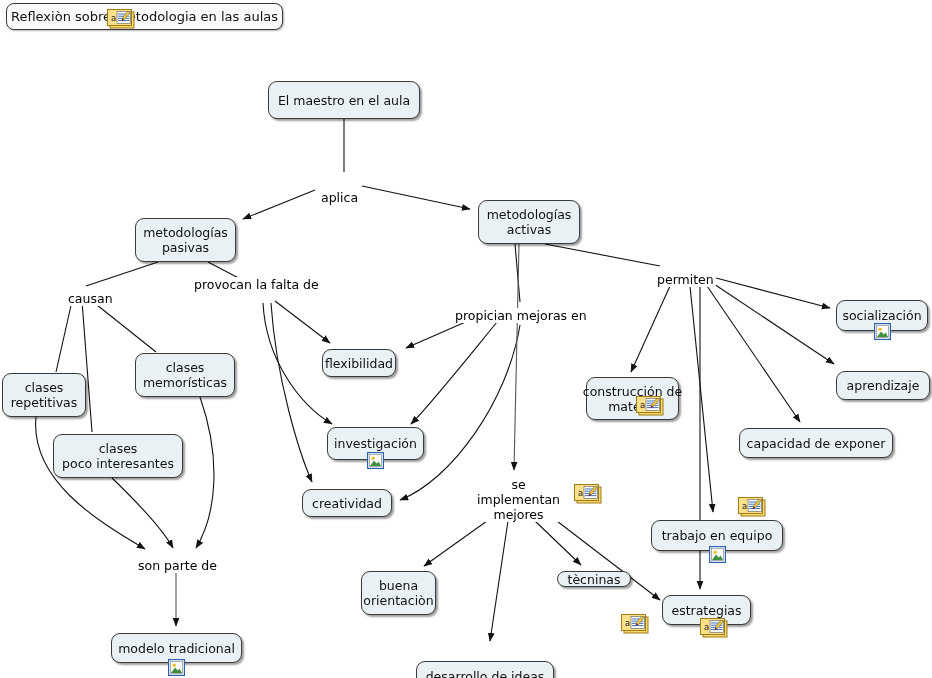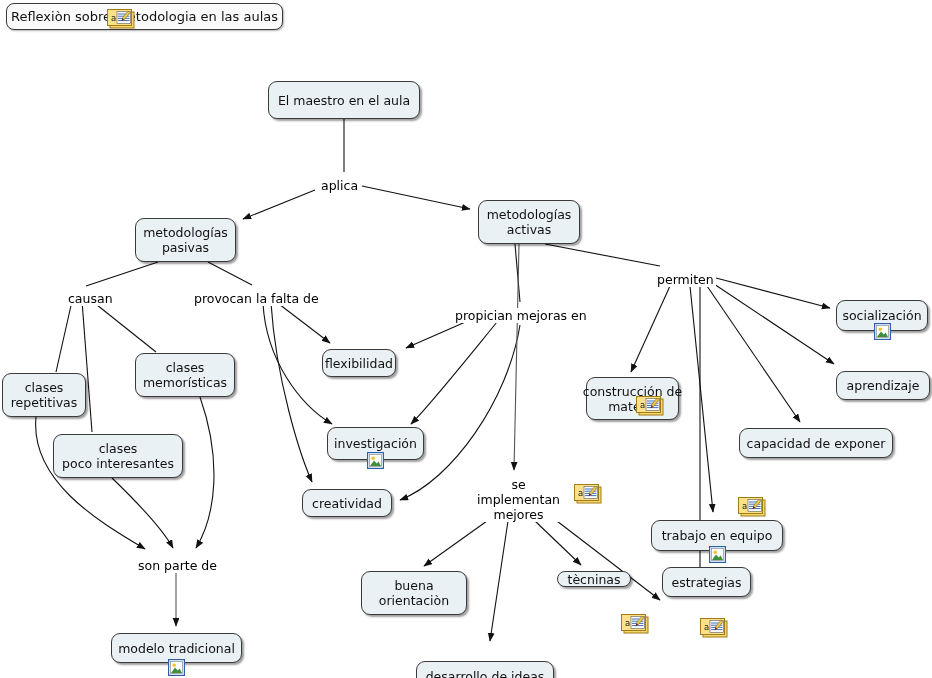--- a/index.html
+++ b/index.html
@@ -144,50 +144,50 @@
     </div>
     <div class="node" style="left: 322px; top: 349px; width: 74px; height: 28px;">
       <span class="txt">flexibilidad</span>
     </div>
     <div class="node" style="left: 327px; top: 427px; width: 97px; height: 33px;">
       <span class="txt">investigación</span>
     </div>
     <div class="node" style="left: 302px; top: 489px; width: 90px; height: 28px;">
       <span class="txt">creatividad</span>
     </div>
-    <div class="node" style="left: 361px; top: 571px; width: 106px; height: 44px;">
+    <div class="node" style="left: 361px; top: 571px; width: 75px; height: 44px;">
       <span class="txt">buena<br>orientaciòn</span>
     </div>
     <div class="node" style="left: 416px; top: 647px; width: 138px; height: 30px; margin-top: 14px;">
       <span class="txt">desarrollo de ideas</span>
     </div>
     <div class="node" style="left: 557px; top: 571px; width: 74px; height: 16px;">
       <span class="txt">tècninas</span>
     </div>
-    <div class="node" style="left: 662px; top: 567px; width: 89px; height: 30px;">
+    <div class="node" style="left: 662px; top: 595px; width: 89px; height: 30px;">
       <span class="txt">estrategias</span>
     </div>
     <div class="node" style="left: 651px; top: 520px; width: 132px; height: 31px;">
       <span class="txt">trabajo en equipo</span>
     </div>
     <div class="node" style="left: 586px; top: 377px; width: 93px; height: 43px;">
       <span class="txt">construcción de<br>materia</span>
     </div>
     <div class="node" style="left: 739px; top: 428px; width: 154px; height: 30px;">
       <span class="txt">capacidad de exponer</span>
     </div>
     <div class="node" style="left: 836px; top: 300px; width: 92px; height: 31px;">
       <span class="txt">socialización</span>
     </div>
     <div class="node" style="left: 836px; top: 371px; width: 94px; height: 29px;">
       <span class="txt">aprendizaje</span>
     </div>
-    <div class="phrase" style="left: 319px; top: 178px; text-align: right;">aplica</div>
+    <div class="phrase" style="left: 319px; top: 190px; text-align: right;">aplica</div>
     <div class="phrase" style="left: 66px; top: 291px;">causan</div>
-    <div class="phrase" style="left: 192px; top: 291px;">provocan la falta de</div>
+    <div class="phrase" style="left: 192px; top: 277px;">provocan la falta de</div>
     <div class="phrase" style="left: 453px; top: 308px;">propician mejoras en</div>
     <div class="phrase" style="left: 655px; top: 272px;">permiten</div>
     <div class="phrase" style="left: 136px; top: 558px;">son parte de</div>
     <div class="phrase multi" style="left: 475px; top: 477px;">se<br>implementan<br>mejores</div>
     <div class="note-icon" style="left: 107px; top: 9px;"><svg viewBox="0 0 28 21" width="28" height="21">
         <rect x="3" y="3" width="24" height="16" fill="#f6d86a" stroke="#a07b16" stroke-width="1"></rect>
         <rect x="0.5" y="0.5" width="24" height="16" fill="#fce08a" stroke="#a07b16" stroke-width="1"></rect>
         <text x="4" y="11.5" font-family="DejaVu Sans, sans-serif" font-size="8.5" fill="#1a1a1a">a</text>
         <rect x="10" y="2.5" width="13.5" height="12" fill="#ffffff" stroke="#6b6b6b" stroke-width="0.7"></rect>
         <g stroke="#2b5fb0" stroke-width="0.9">

